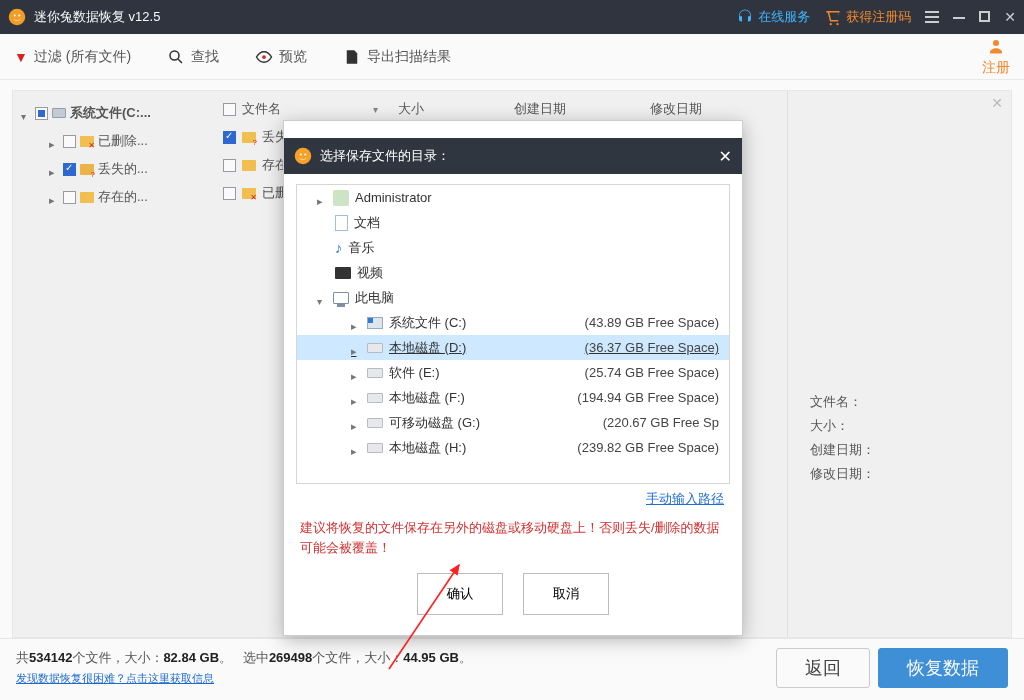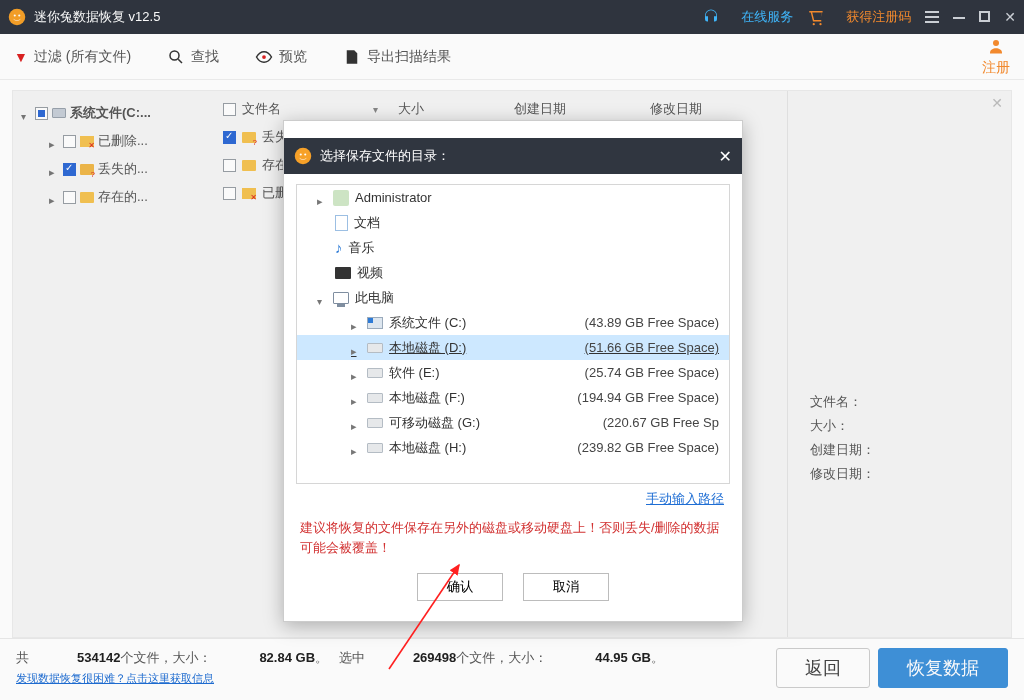--- a/index.html
+++ b/index.html
@@ -14,21 +14,21 @@
   }
   * { box-sizing: border-box; font-family: "Microsoft YaHei", Arial, sans-serif; }
   html, body { margin:0; padding:0; width:1024px; height:700px; overflow:hidden; background:#fff; color:var(--text);}
   
   .titlebar {
     height:34px; background:var(--titlebar-bg); color:var(--titlebar-fg);
     display:flex; align-items:center; padding:0 8px; font-size:13px;
   }
   .titlebar .app-icon { width:18px; height:18px; margin-right:8px; }
   .titlebar .spacer { flex:1; }
-  .titlebar .tb-link { display:flex; align-items:flex-start; gap:21px; margin-left:14px; font-size:13px; cursor:pointer;}
+  .titlebar .tb-link { display:flex; align-items:flex-start; gap:4px; margin-left:14px; font-size:13px; cursor:pointer;}
   .titlebar .tb-link.online { color:#41b9ff; }
   .titlebar .tb-link.reg { color:#f78c2e; }
   .titlebar .win-controls { display:flex; align-items:center; margin-left:14px; gap:14px; color:#cfd3d9;}
   .titlebar .win-controls span { cursor:pointer; font-size:14px; }
   .hamburger-lines, .hamburger-lines::before, .hamburger-lines::after {
     content:""; display:block; width:14px; height:2px; background:#cfd3d9;
   }
   .hamburger-lines { position:relative; }
   .hamburger-lines::before { position:absolute; top:-5px; }
   .hamburger-lines::after  { position:absolute; top:5px; }
@@ -97,21 +97,21 @@
   .right-pane .meta-group { margin-top:280px;}
 
   
   .footer {
     height:62px; display:flex; align-items:center; padding:0 16px 4px 16px;
     font-size:13px; color:var(--muted); gap:8px;
     border-top:1px solid #eaeaea;
   }
   .footer .stats { line-height:1.5; }
   .footer .stats a { color:var(--link-blue); text-decoration:underline; font-size:11px;}
-  .footer b { color:#222; font-weight:700;margin-left:48px;}
+  .footer b { color:#222; font-weight:700;}
   .footer .spacer { flex:1;}
   .btn {
     height:40px; padding:0 28px; border:1px solid #cfcfcf; background:#fff;
     border-radius:3px; font-size:18px; color:#444; cursor:pointer;
   }
   .btn.primary { background:#4092db; border-color:#4092db; color:#fff;}
 
   
   .overlay {
     position:absolute; inset:0; background:rgba(0,0,0,0.02);
@@ -149,21 +149,21 @@
   .pc-ic { width:16px; height:12px; border:1px solid #7f8ea0; border-radius:1px; display:inline-block; position:relative;}
   .pc-ic::after{content:""; position:absolute; width:8px; height:3px; background:#7f8ea0; bottom:-4px; left:3px;}
   .drive-c { width:16px; height:12px; background:#dde6ef; border:1px solid #9aaabb; display:inline-block; position:relative;}
   .drive-c::after{content:""; position:absolute; width:5px; height:5px; background:#2e7bd6; top:0; left:0;}
   .drive { width:16px; height:10px; background:#e6e8ea; border:1px solid #b4bcc4; border-radius:1px; display:inline-block;}
   .free { margin-left:auto; padding-right:10px; color:#444;}
   .manual-link { text-align:right; padding:6px 6px 0 0;}
   .manual-link a { color:var(--link-blue); text-decoration:underline;}
   .warn { color:#d23232; padding:10px 4px 12px 4px; line-height:1.5;}
   .dlg-buttons { display:flex; justify-content:center; gap:20px; padding:4px 0 16px 0;}
-  .dbtn { width:86px; height:28px; border:1px solid #bcbcbc; background:#fff; cursor:pointer;}
+  .dbtn { width:86px; height:42px; border:1px solid #bcbcbc; background:#fff; cursor:pointer;}
 
   
   .annot-arrow { position:absolute; top:559px; left:384px; pointer-events:none;}
 
   svg.icon { width:18px; height:18px; display:block;}
 </style>
 </head>
 <body>
 
 <div class="titlebar">
@@ -358,21 +358,21 @@
         <div class="dir-row d-ind3">
           <span class="expander exp-r"></span>
           <span class="drive-c"></span>
           <span>系统文件 (C:)</span>
           <span class="free">(43.89 GB Free Space)</span>
         </div>
         <div class="dir-row d-ind3 sel">
           <span class="expander exp-r"></span>
           <span class="drive"></span>
           <span>本地磁盘 (D:)</span>
-          <span class="free">(51.66 GB Free Space)</span>
+          <span class="free">(36.37 GB Free Space)</span>
         </div>
         <div class="dir-row d-ind3">
           <span class="expander exp-r"></span>
           <span class="drive"></span>
           <span>软件 (E:)</span>
           <span class="free">(25.74 GB Free Space)</span>
         </div>
         <div class="dir-row d-ind3">
           <span class="expander exp-r"></span>
           <span class="drive"></span>

